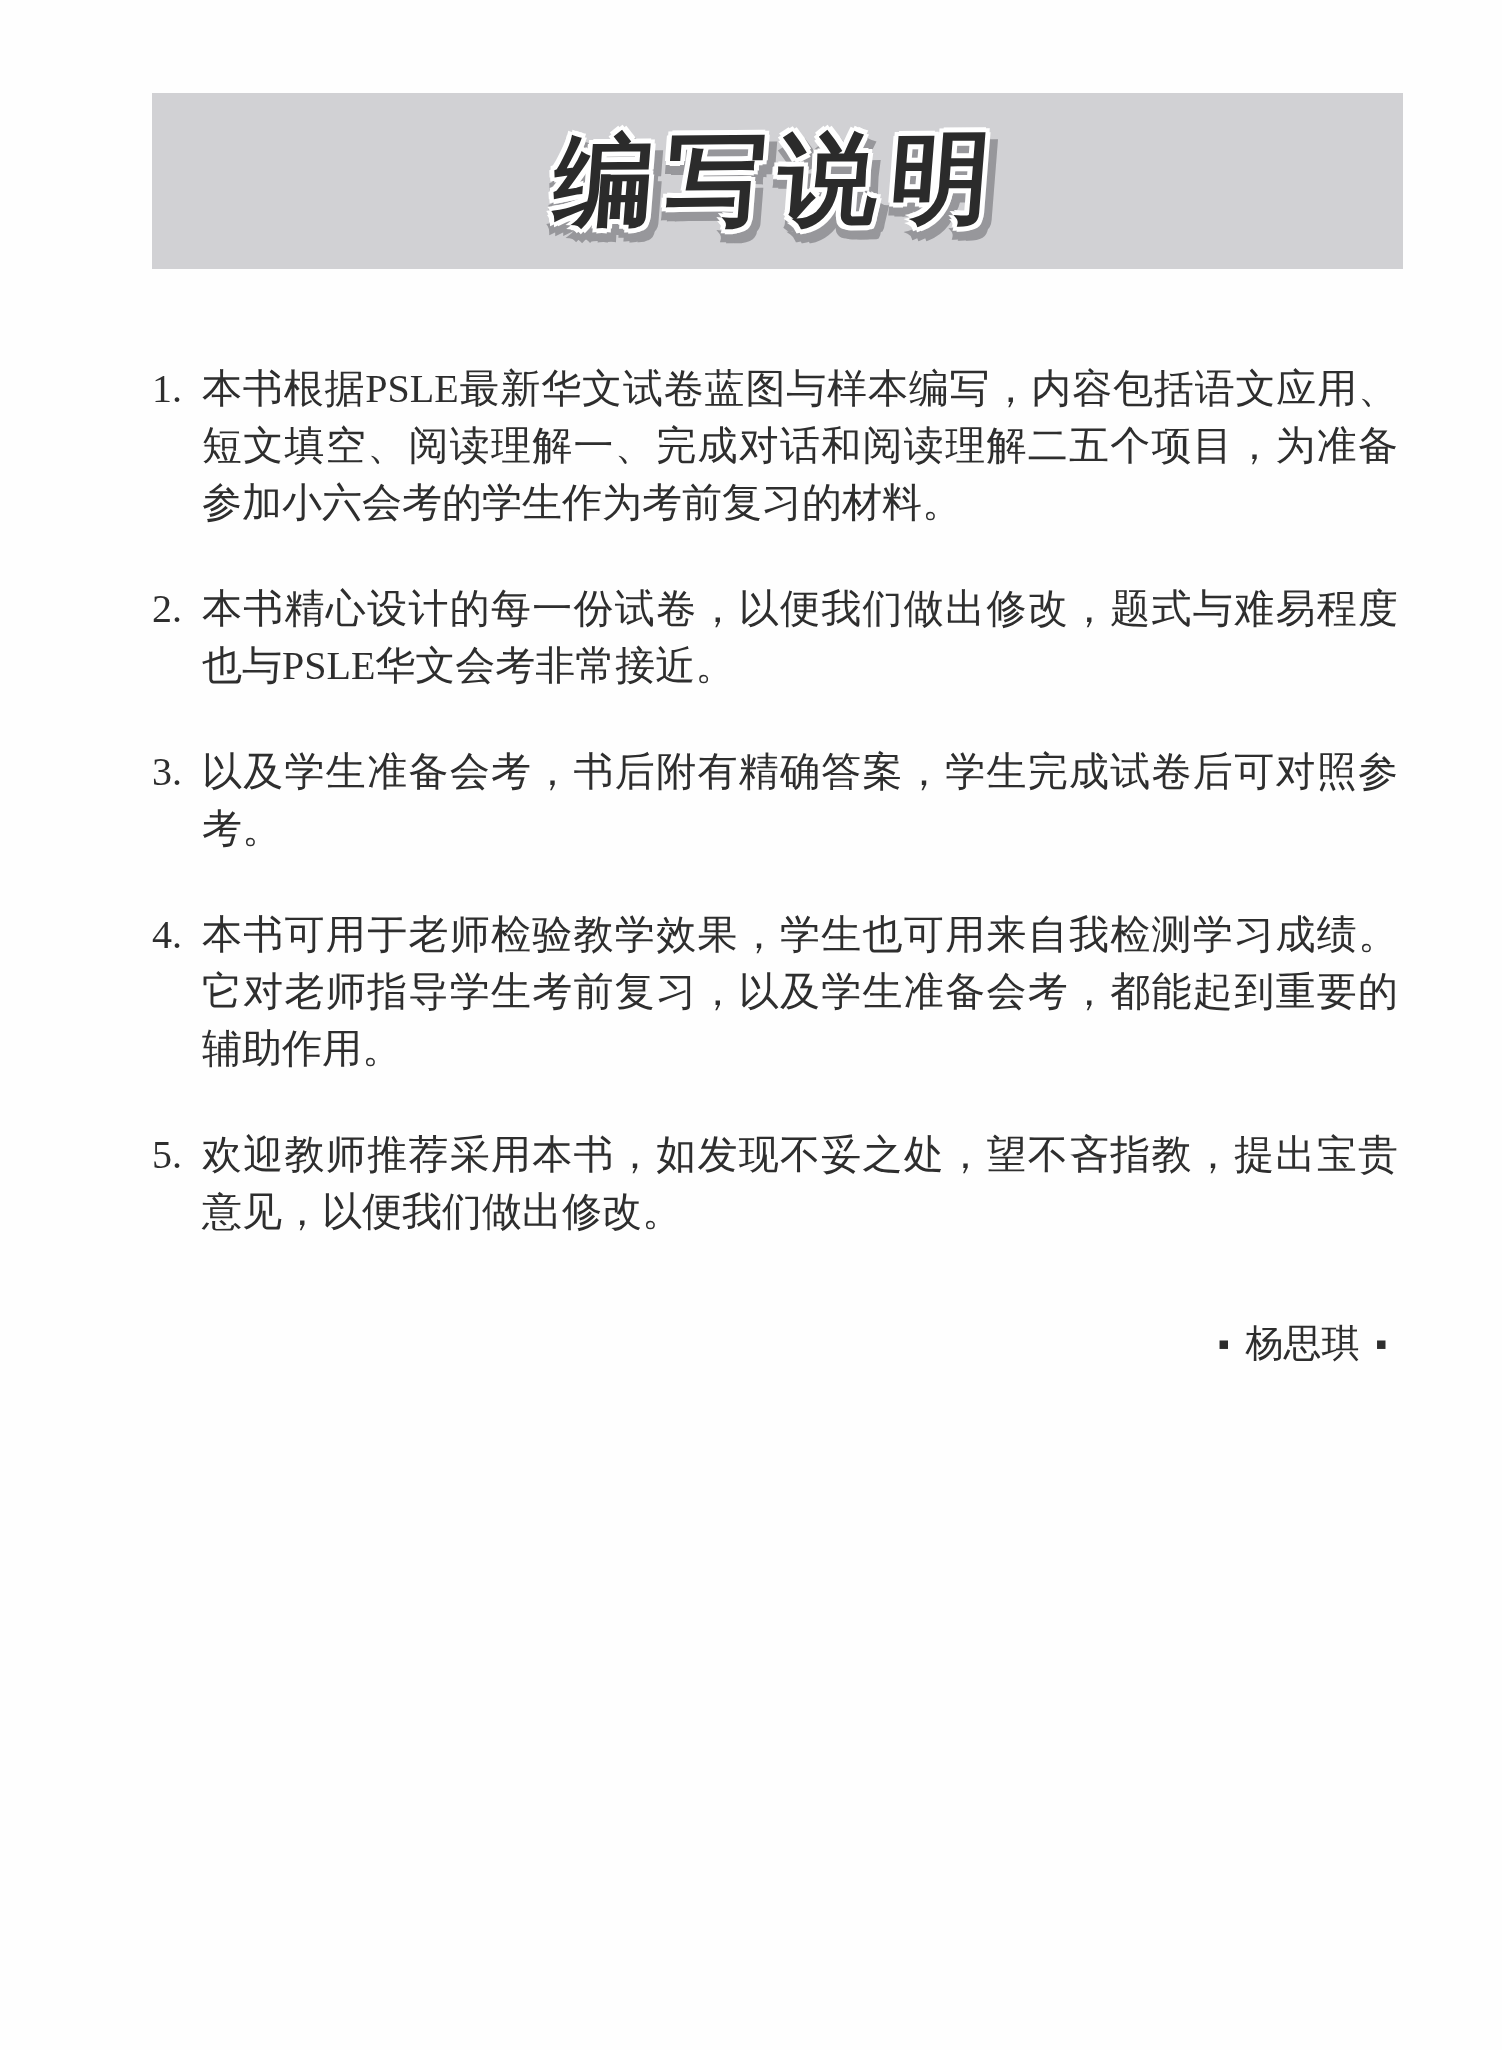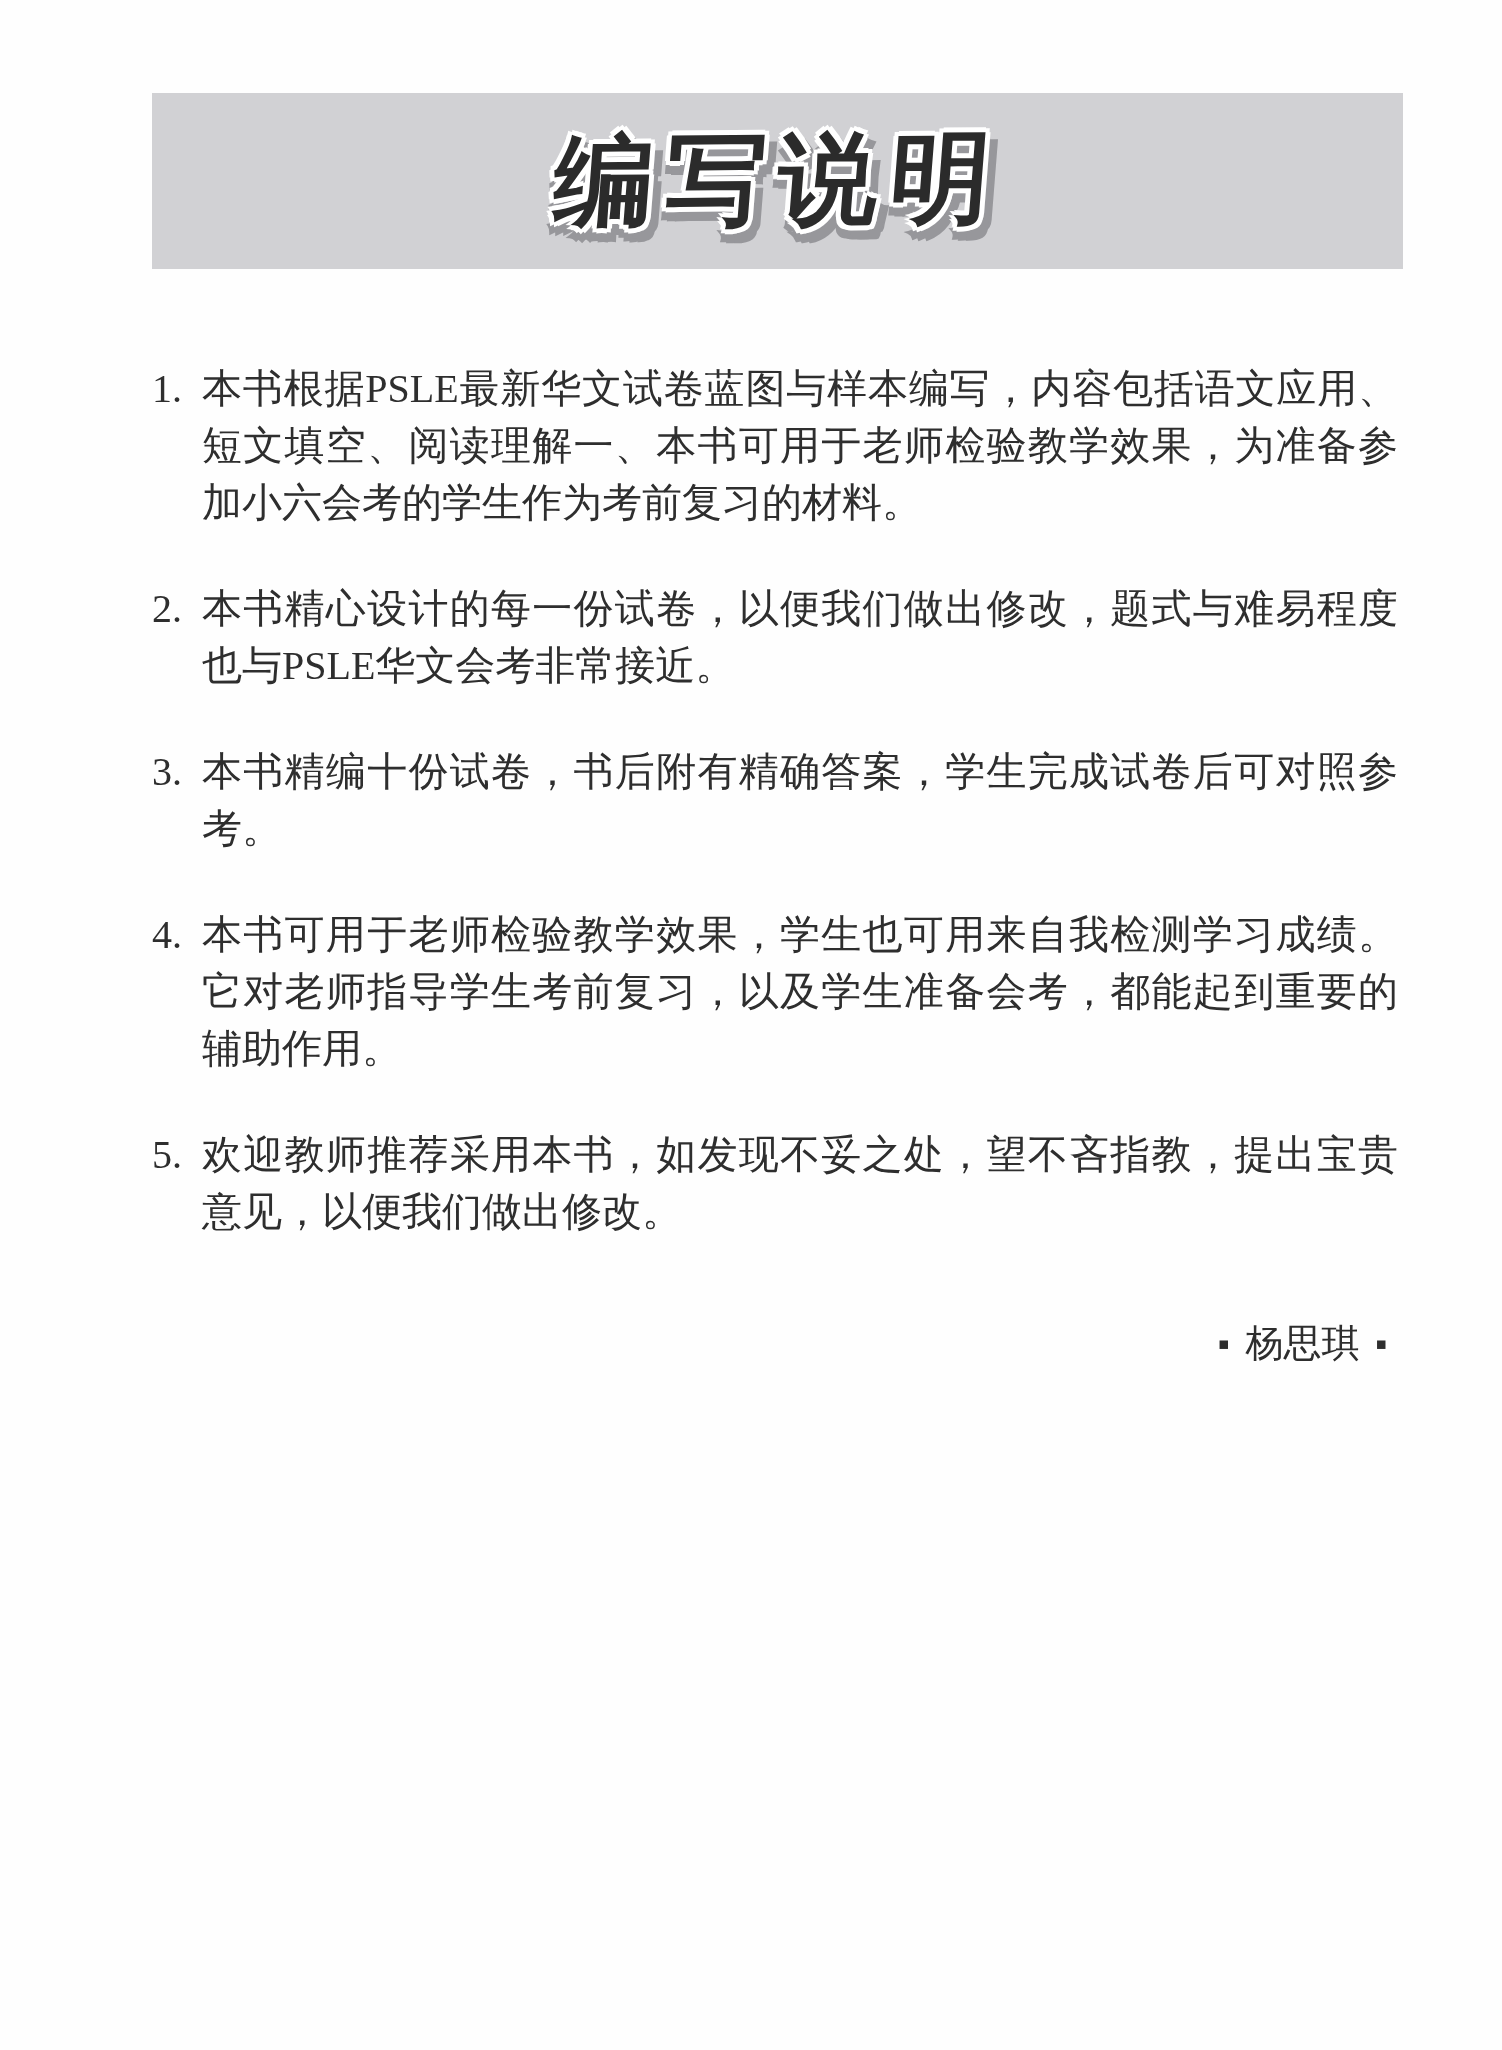--- a/index.html
+++ b/index.html
@@ -98,31 +98,31 @@
 
 <div class="page" style="background: rgb(254, 254, 254); color: rgb(46, 46, 46);">
 
   <div class="banner" style="background: rgb(209, 209, 212);">
     <div class="banner-title" style="color: rgb(43, 43, 43);">编写说明</div>
   </div>
 
   <ol class="notes">
     <li class="note-item">
       <span class="num">1.</span>
-      <span class="txt">本书根据PSLE最新华文试卷蓝图与样本编写，内容包括语文应用、短文填空、阅读理解一、本书可用于老师检验教学效果，为准备参加小六会考的学生作为考前复习的材料。</span>
+      <span class="txt">本书根据PSLE最新华文试卷蓝图与样本编写，内容包括语文应用、短文填空、阅读理解一、完成对话和阅读理解二五个项目，为准备参加小六会考的学生作为考前复习的材料。</span>
     </li>
 
     <li class="note-item">
       <span class="num">2.</span>
       <span class="txt">本书精心设计的每一份试卷，以便我们做出修改，题式与难易程度也与PSLE华文会考非常接近。</span>
     </li>
 
     <li class="note-item">
       <span class="num">3.</span>
-      <span class="txt">本书精编十份试卷，书后附有精确答案，学生完成试卷后可对照参考。</span>
+      <span class="txt">以及学生准备会考，书后附有精确答案，学生完成试卷后可对照参考。</span>
     </li>
 
     <li class="note-item">
       <span class="num">4.</span>
       <span class="txt">本书可用于老师检验教学效果，学生也可用来自我检测学习成绩。它对老师指导学生考前复习，以及学生准备会考，都能起到重要的辅助作用。</span>
     </li>
 
     <li class="note-item">
       <span class="num">5.</span>
       <span class="txt">欢迎教师推荐采用本书，如发现不妥之处，望不吝指教，提出宝贵意见，以便我们做出修改。</span>

